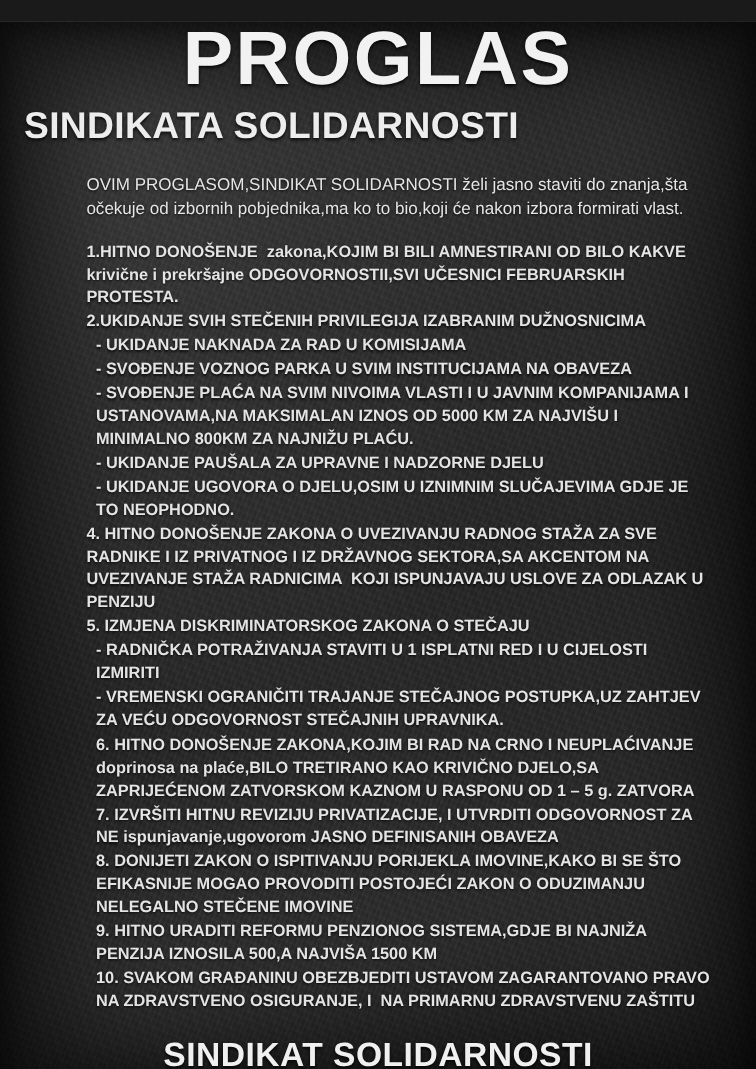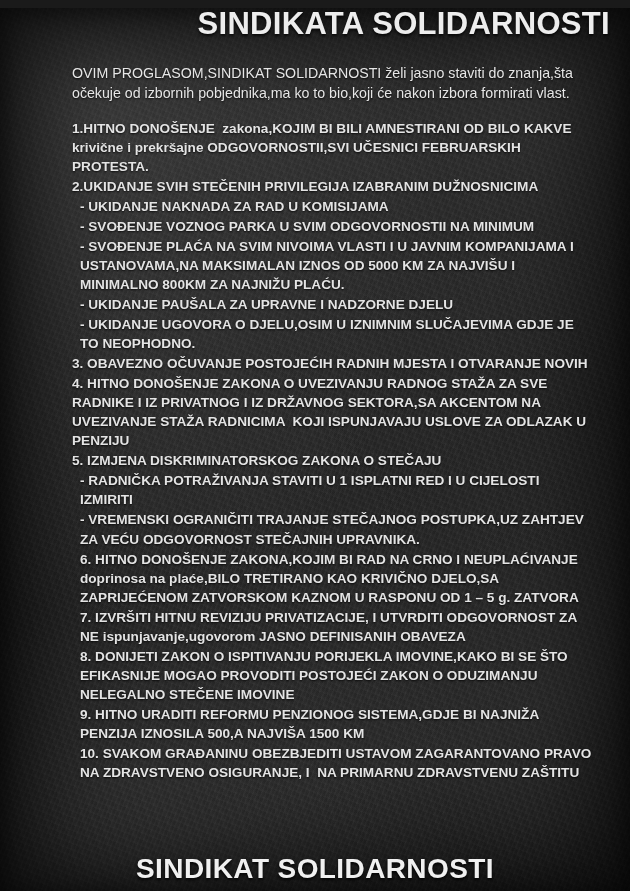--- a/index.html
+++ b/index.html
@@ -54,21 +54,21 @@
     text-align: center;
     font-weight: bold;
     font-size: 63px;
     letter-spacing: 2px;
     color: #f2f2f2;
     margin: 18px 0 0 0;
     line-height: 1.0;
     text-shadow: 0 2px 3px rgba(0,0,0,0.85);
   }
   .subtitle {
-    text-align: right;
+    text-align: left;
     font-weight: bold;
     font-size: 31px;
     letter-spacing: 0.3px;
     color: #ededed;
     margin: 8px 0 0 0;
     line-height: 1.05;
     text-shadow: 0 2px 3px rgba(0,0,0,0.8);
   }
   .intro {
     margin: 22px 14px 0 52px;
@@ -108,31 +108,31 @@
   }
 </style>
 </head>
 <body>
 
 <div class="poster">
   <div class="grain"></div>
   <div class="vignette"></div>
 
   <div class="content">
+    <h1 class="title">PROGLAS</h1>
     <h2 class="subtitle">SINDIKATA SOLIDARNOSTI</h2>
     <p class="intro">OVIM PROGLASOM,SINDIKAT SOLIDARNOSTI želi jasno staviti do znanja,šta očekuje od izbornih pobjednika,ma ko to bio,koji će nakon izbora formirati vlast.</p>
     <div class="body-list">
       <p class="para">1.HITNO DONOŠENJE  zakona,KOJIM BI BILI AMNESTIRANI OD BILO KAKVE krivične i prekršajne ODGOVORNOSTII,SVI UČESNICI FEBRUARSKIH PROTESTA.</p>
       <p class="para">2.UKIDANJE SVIH STEČENIH PRIVILEGIJA IZABRANIM DUŽNOSNICIMA</p>
       <p class="para indent">- UKIDANJE NAKNADA ZA RAD U KOMISIJAMA</p>
-      <p class="para indent">- SVOĐENJE VOZNOG PARKA U SVIM ODGOVORNOSTII NA MINIMUM</p>
+      <p class="para indent">- SVOĐENJE VOZNOG PARKA U SVIM INSTITUCIJAMA NA OBAVEZA</p>
       <p class="para indent">- SVOĐENJE PLAĆA NA SVIM NIVOIMA VLASTI I U JAVNIM KOMPANIJAMA I USTANOVAMA,NA MAKSIMALAN IZNOS OD 5000 KM ZA NAJVIŠU I MINIMALNO 800KM ZA NAJNIŽU PLAĆU.</p>
       <p class="para indent">- UKIDANJE PAUŠALA ZA UPRAVNE I NADZORNE DJELU</p>
       <p class="para indent">- UKIDANJE UGOVORA O DJELU,OSIM U IZNIMNIM SLUČAJEVIMA GDJE JE TO NEOPHODNO.</p>
-      <p class="para">3. OBAVEZNO OČUVANJE POSTOJEĆIH RADNIH MJESTA I OTVARANJE NOVIH</p>
       <p class="para">4. HITNO DONOŠENJE ZAKONA O UVEZIVANJU RADNOG STAŽA ZA SVE RADNIKE I IZ PRIVATNOG I IZ DRŽAVNOG SEKTORA,SA AKCENTOM NA UVEZIVANJE STAŽA RADNICIMA  KOJI ISPUNJAVAJU USLOVE ZA ODLAZAK U PENZIJU</p>
       <p class="para">5. IZMJENA DISKRIMINATORSKOG ZAKONA O STEČAJU</p>
       <p class="para indent">- RADNIČKA POTRAŽIVANJA STAVITI U 1 ISPLATNI RED I U CIJELOSTI IZMIRITI</p>
       <p class="para indent">- VREMENSKI OGRANIČITI TRAJANJE STEČAJNOG POSTUPKA,UZ ZAHTJEV ZA VEĆU ODGOVORNOST STEČAJNIH UPRAVNIKA.</p>
       <p class="para indent">6. HITNO DONOŠENJE ZAKONA,KOJIM BI RAD NA CRNO I NEUPLAĆIVANJE doprinosa na plaće,BILO TRETIRANO KAO KRIVIČNO DJELO,SA ZAPRIJEĆENOM ZATVORSKOM KAZNOM U RASPONU OD 1 – 5 g. ZATVORA</p>
       <p class="para indent">7. IZVRŠITI HITNU REVIZIJU PRIVATIZACIJE, I UTVRDITI ODGOVORNOST ZA NE ispunjavanje,ugovorom JASNO DEFINISANIH OBAVEZA</p>
       <p class="para indent">8. DONIJETI ZAKON O ISPITIVANJU PORIJEKLA IMOVINE,KAKO BI SE ŠTO EFIKASNIJE MOGAO PROVODITI POSTOJEĆI ZAKON O ODUZIMANJU NELEGALNO STEČENE IMOVINE</p>
       <p class="para indent">9. HITNO URADITI REFORMU PENZIONOG SISTEMA,GDJE BI NAJNIŽA PENZIJA IZNOSILA 500,A NAJVIŠA 1500 KM</p>
       <p class="para indent">10. SVAKOM GRAĐANINU OBEZBJEDITI USTAVOM ZAGARANTOVANO PRAVO NA ZDRAVSTVENO OSIGURANJE, I  NA PRIMARNU ZDRAVSTVENU ZAŠTITU</p>
 

